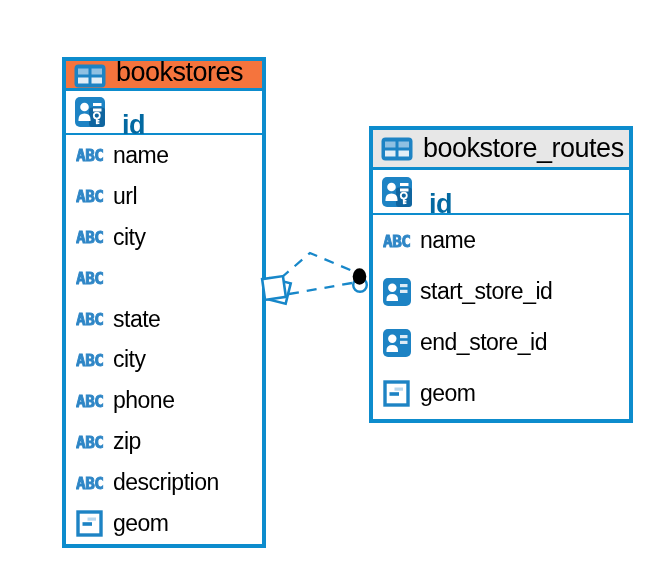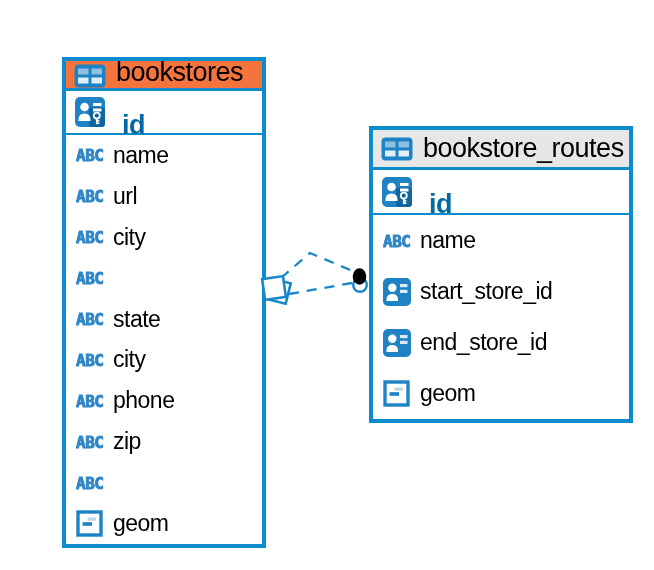--- a/index.html
+++ b/index.html
@@ -139,20 +139,21 @@
             </svg>
           </span>
           <span class="col-name">zip</span>
         </div>
         <div class="col-row">
           <span class="icon-slot">
             <svg width="30" height="18" viewBox="0 0 30 18">
               <text x="0" y="14.5" font-family="DejaVu Sans Mono, monospace" font-size="16" font-weight="bold" letter-spacing="-0.5" fill="#2e86c6" stroke="#2e86c6" stroke-width="0.9">ABC</text>
             </svg>
           </span>
+          <span class="col-name">description</span>
         </div>
         <div class="col-row">
           <span class="icon-slot">
             <svg width="27" height="27" viewBox="0 0 27 27">
               <rect x="2" y="2" width="23" height="23" fill="#fff" stroke="#1d83c4" stroke-width="3.4"></rect>
               <rect x="11.5" y="7.5" width="8.5" height="3.2" fill="#b9d8ee"></rect>
               <rect x="6.5" y="12.2" width="9.5" height="3.6" fill="#1d83c4"></rect>
             </svg>
           </span>
           <span class="col-name">geom</span>

